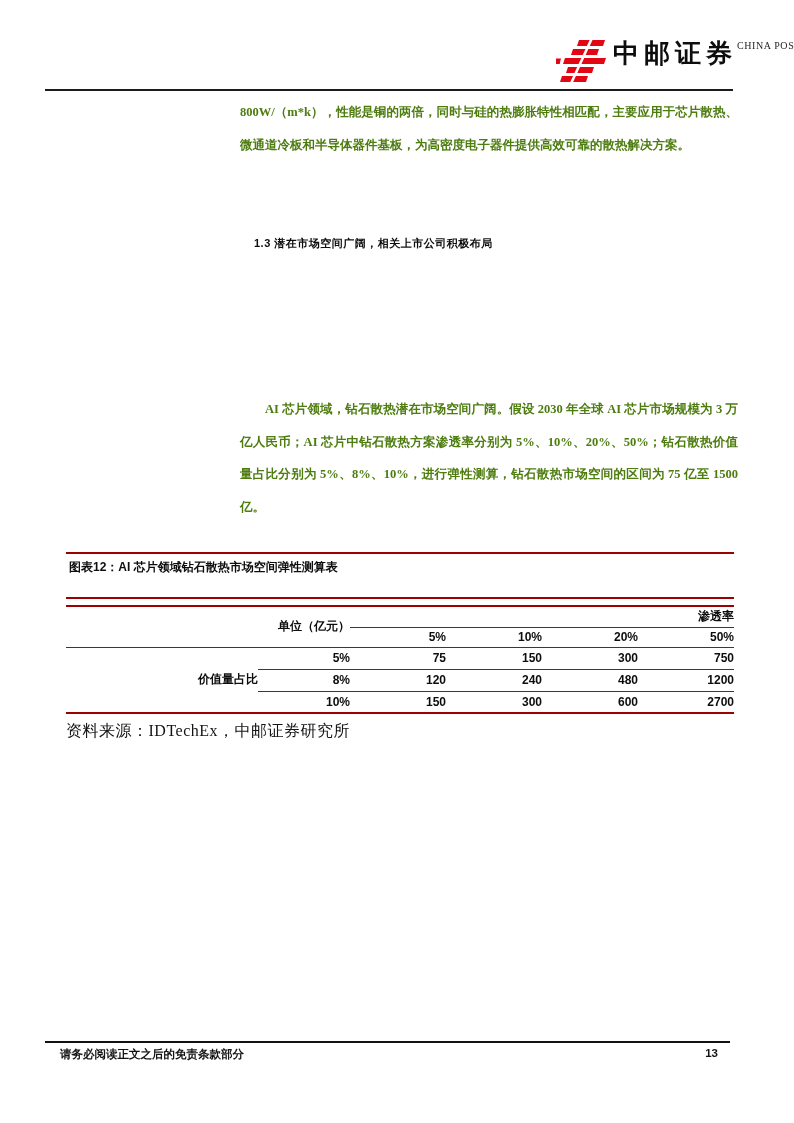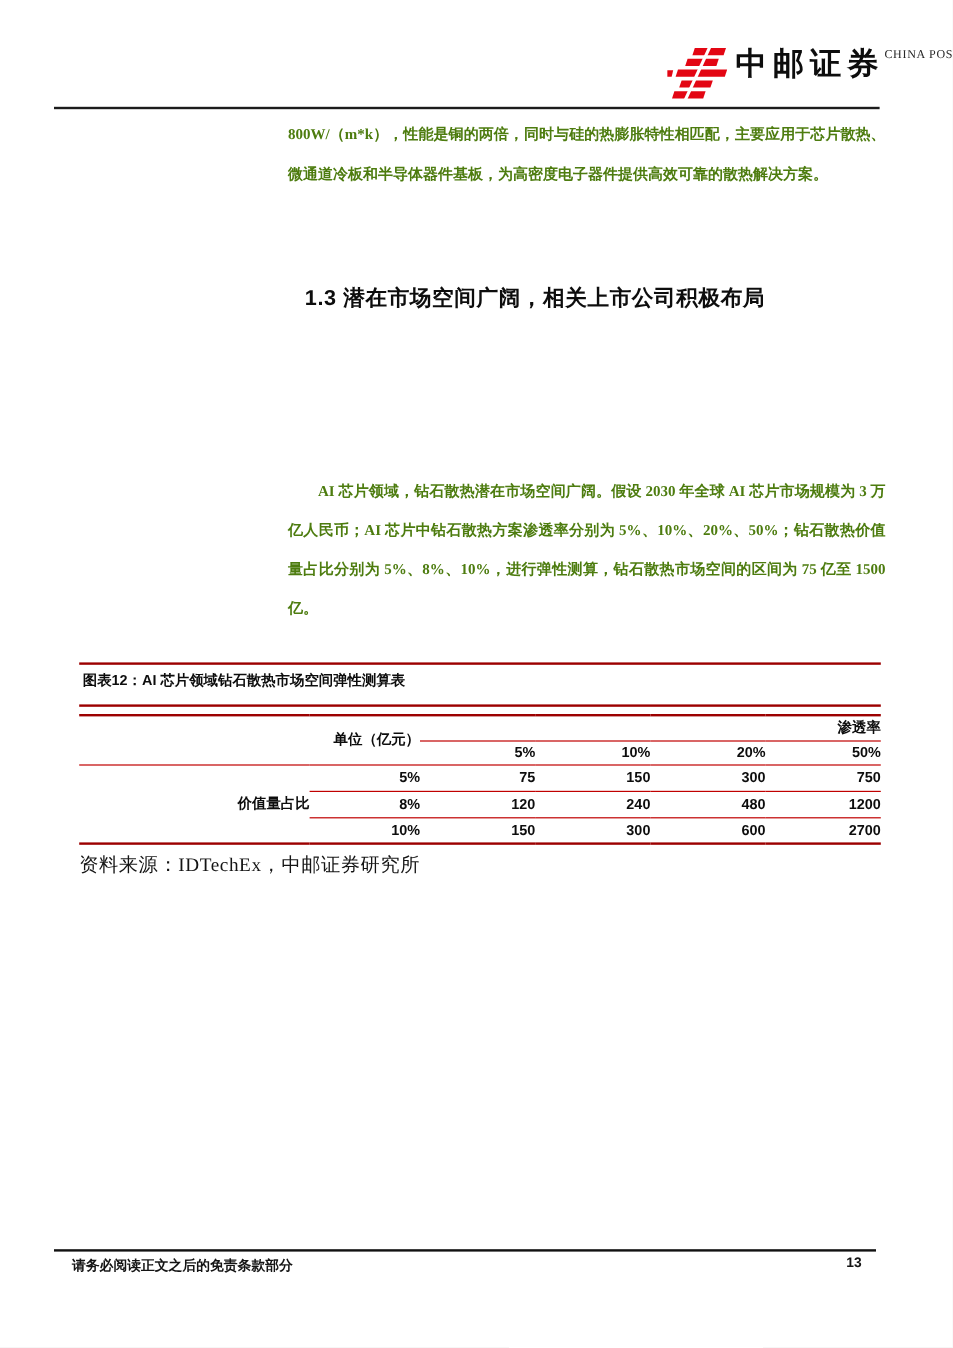--- a/index.html
+++ b/index.html
@@ -30,28 +30,28 @@
     font-size:12.5px; line-height:32.5px; font-weight:600;
     text-align:justify; color:#4d7c0f;
   }
   .indent { text-indent:2em; }
   .p1 { top:96px; }
   .p2 { top:277px; }
   .p3 { top:393px; }
   .section-heading {
     position:absolute; left:254px; top:236px; width:484px;
     font-family:"Liberation Sans", sans-serif; font-weight:bold;
-    font-size:18px; color:#0d0d0d; letter-spacing:0.5px;
+    font-size:11px; color:#0d0d0d; letter-spacing:0.5px;
   }
 
   
   .figure { position:absolute; left:66px; top:552px; width:668px; }
   .fig-title {
     border-top:2px solid #9c0000; border-bottom:2px solid #9c0000;
-    padding:6px 2px 12px 3px; font-family:"Liberation Sans", sans-serif;
+    padding:6px 2px 22px 3px; font-family:"Liberation Sans", sans-serif;
     font-weight:bold; font-size:12px; color:#0d0d0d; line-height:15px;
   }
   table.fig-table {
     margin-top:6px; width:668px; table-layout:fixed; border-collapse:collapse;
     border-top:2.5px solid #9c0000; border-bottom:2.5px solid #9c0000;
     font-family:"Liberation Sans", sans-serif; font-size:12px; font-weight:bold;
     text-align:right; color:#0d0d0d;
   }
   .fig-table td { vertical-align:middle; padding:0; }
   .fig-table tr.hrow1 td { height:21px; }

